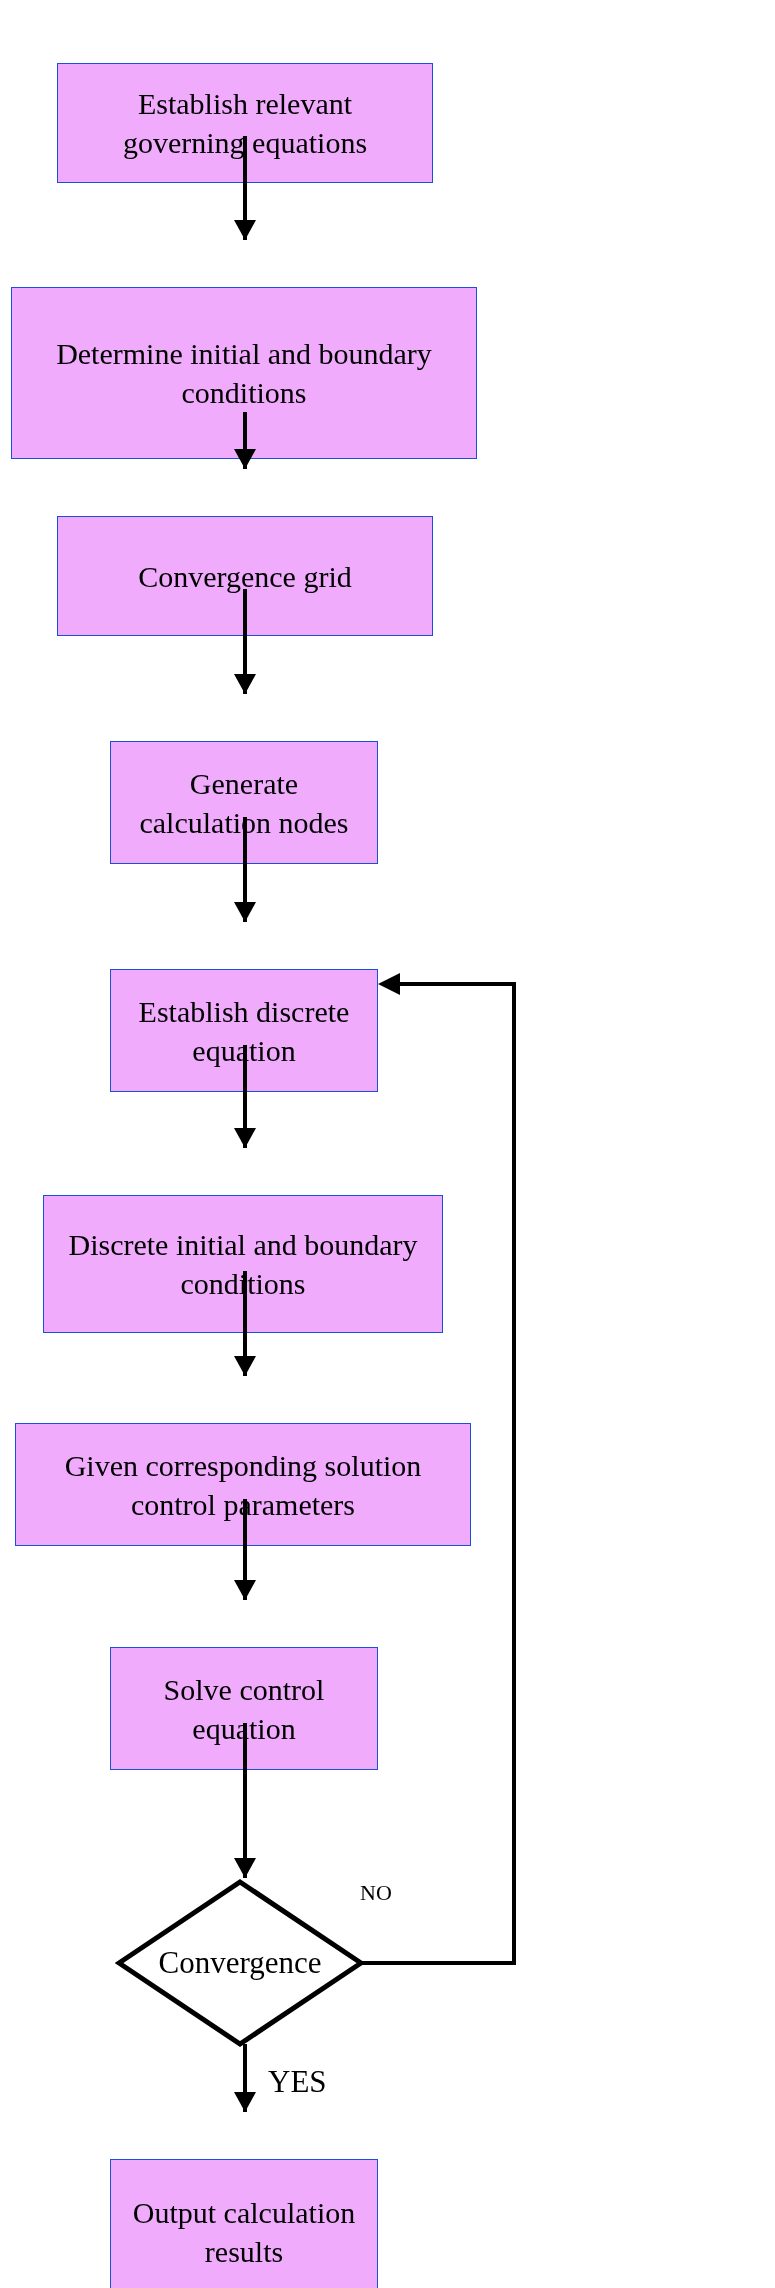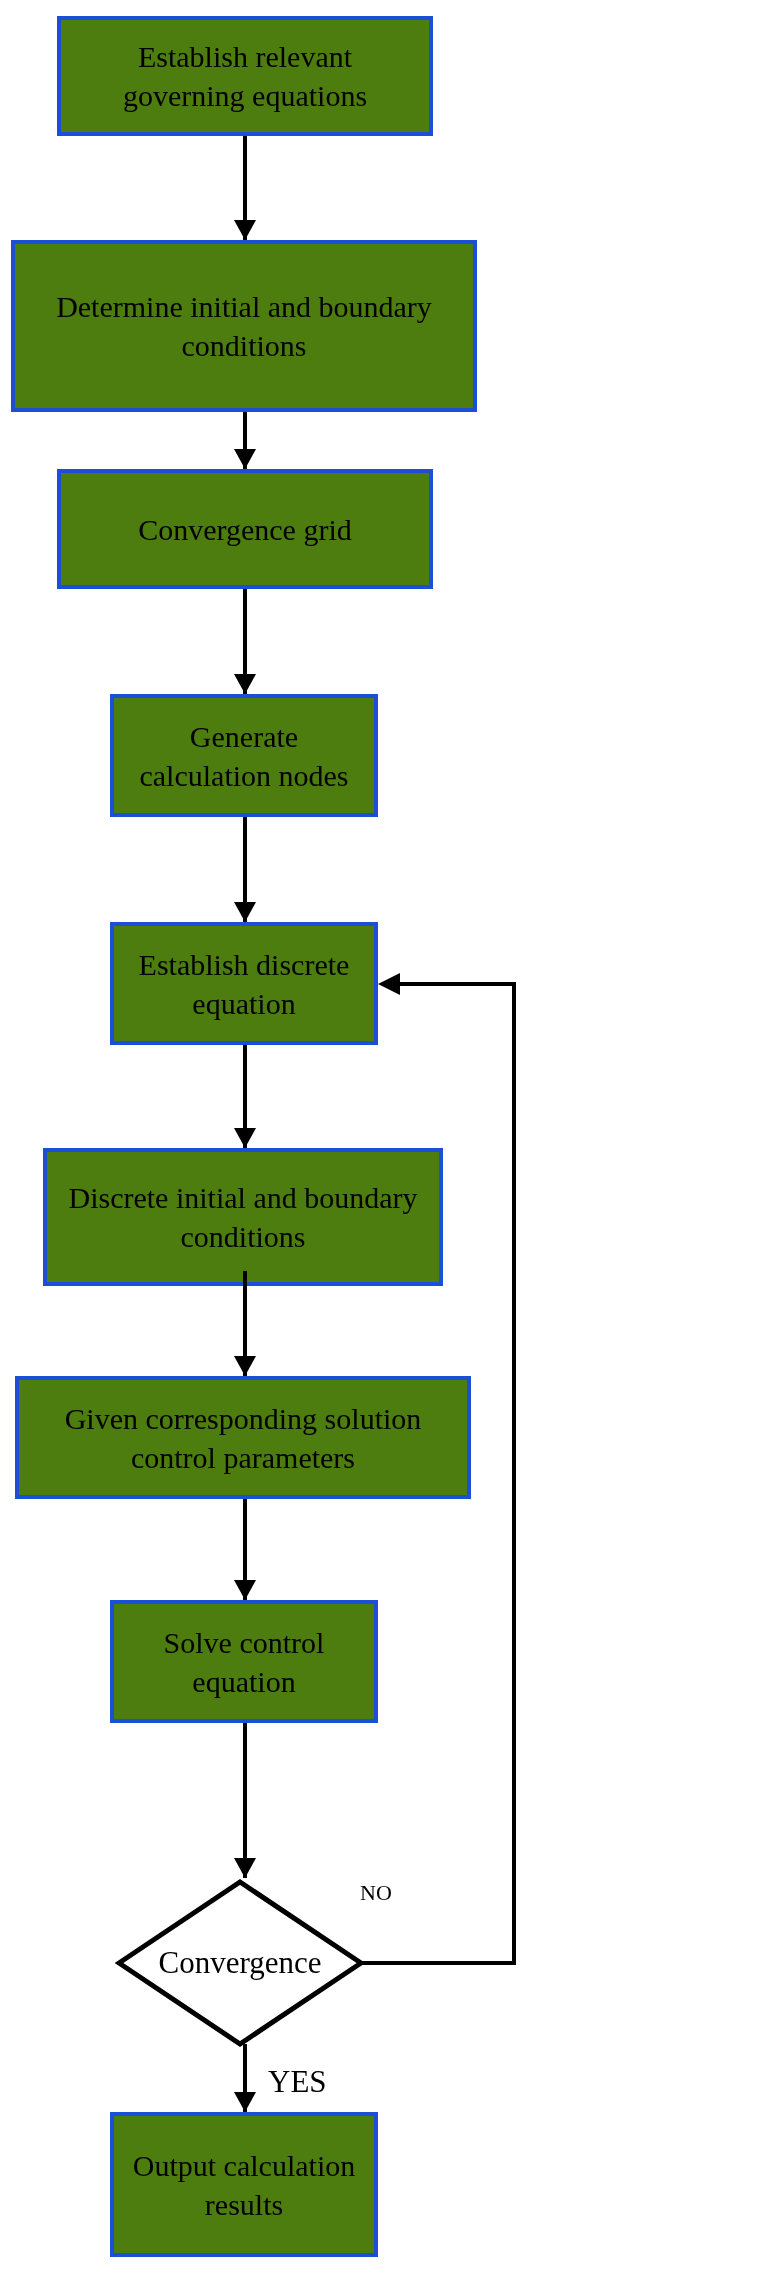--- a/index.html
+++ b/index.html
@@ -11,29 +11,30 @@
   #flow-root{
     position:relative;
     width:775px;
     height:2288px;
     background:#ffffff;
     overflow:hidden;
   }
   .node{
     position:absolute;
     box-sizing:border-box;
-    border:4px solid #1d4ed8;
-    background:#4d7c0f;
+    border:1px solid #1d4ed8;
+    background:#f0abfc;
     display:flex;
     align-items:center;
     justify-content:center;
     text-align:center;
     line-height:1.30;
     font-size:31px;
     padding:2px 6px;
+    margin-top:47px;
   }
   .node .label{
     display:block;
     width:100%;
     white-space:pre-line;
   }
   .diamond-wrap{
     position:absolute;
   }
   .diamond-wrap svg{display:block;}

